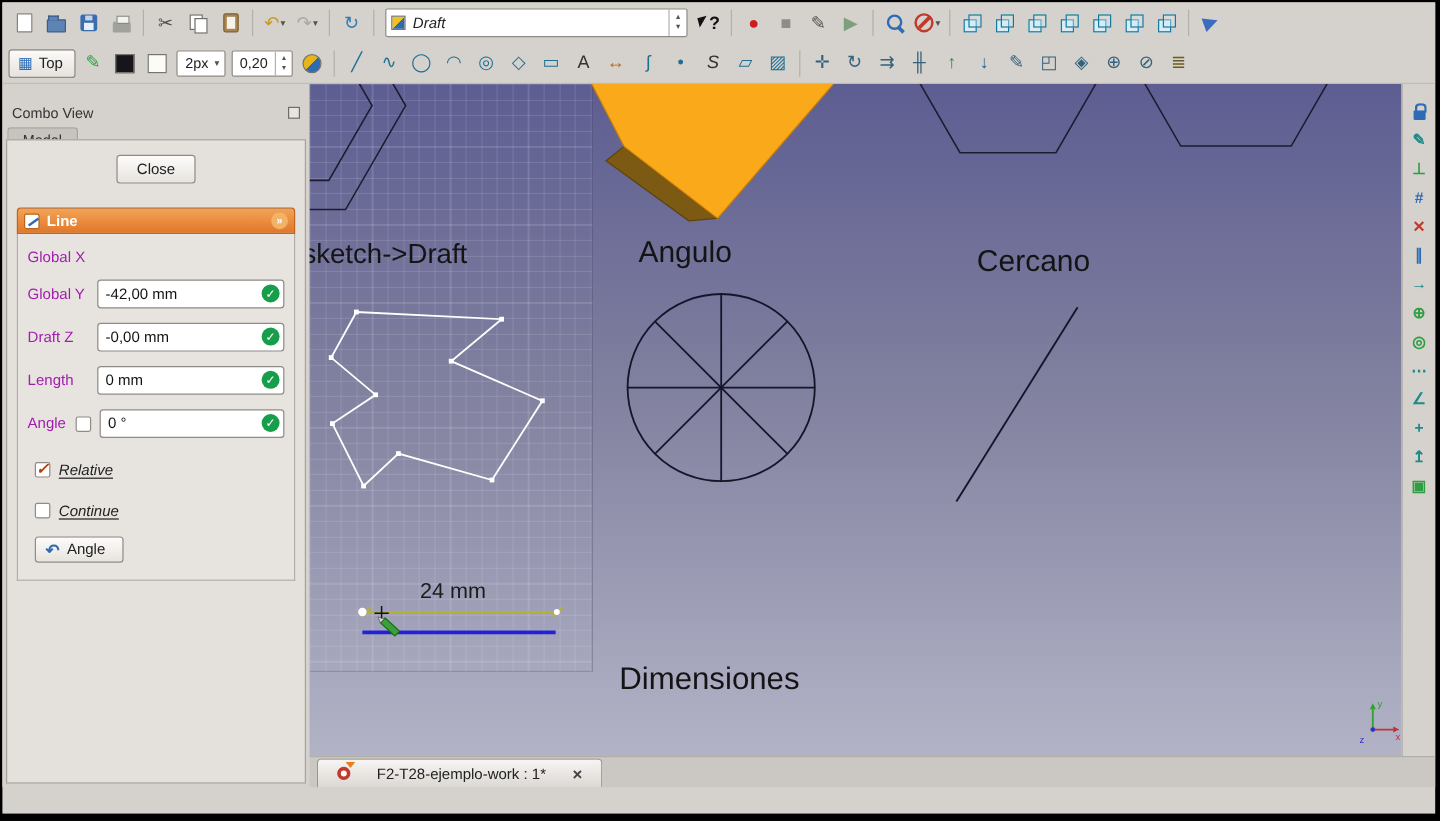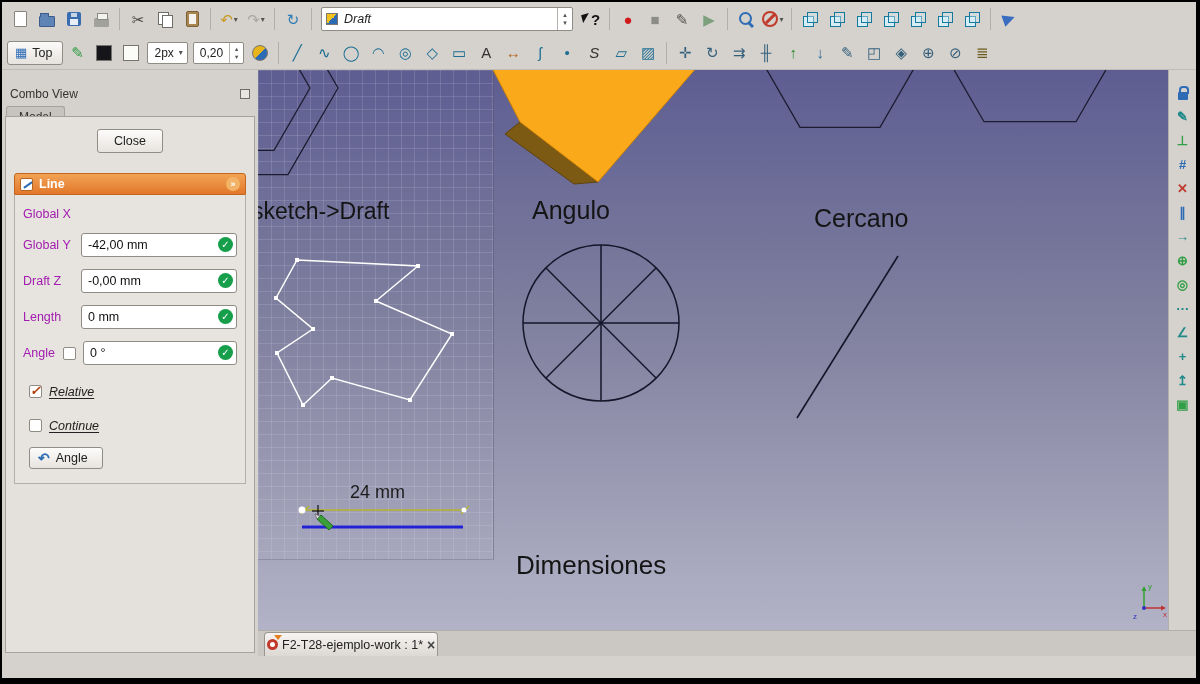--- a/index.html
+++ b/index.html
@@ -120,21 +120,21 @@
 
   
   #snapbar { position:absolute; left:1166px; top:68px; width:28px; height:560px; background:#d5d1cc;
              border-left:1px solid #b2aea8; display:flex; flex-direction:column; align-items:center; padding-top:12px; gap:3px; }
   #snapbar .tbtn { min-width:22px; height:21px; }
   #snapbar .gl { font-size:13px; font-weight:bold; }
 
   
   #tabstrip { position:absolute; left:256px; top:628px; width:938px; height:26px; background:#cbc7c2;
               border-top:1px solid #b2aea8; display:flex; align-items:flex-end; }
-  .doc-tab { margin-left:6px; height:24px; display:flex; align-items:center; gap:4px; padding:0 2px;
+  .doc-tab { margin-left:6px; height:24px; display:flex; align-items:center; gap:22px; padding:0 16px;
              background:linear-gradient(#f7f5f3,#dcd8d3); border:1px solid #9a968f; border-bottom:none;
              border-radius:4px 4px 0 0; font-size:12.5px; color:#222; }
   .doc-icon { width:11px; height:11px; border-radius:50%; border:3px solid #c0392b; background:#fff; position:relative; }
   .doc-icon::after { content:""; position:absolute; left:4px; top:-7px; border-left:4px solid transparent; border-right:4px solid transparent; border-top:5px solid #e67e22; }
   .tab-close { font-weight:bold; font-size:14px; color:#444; }
   #statusbar { position:absolute; left:0; top:654px; width:1194px; height:22px; background:#d9d6d1;
                border-top:1px solid #b2aea8; display:flex; align-items:center; justify-content:flex-end;
                padding-right:10px; font-size:12px; color:#333; }
 </style>
 </head>

